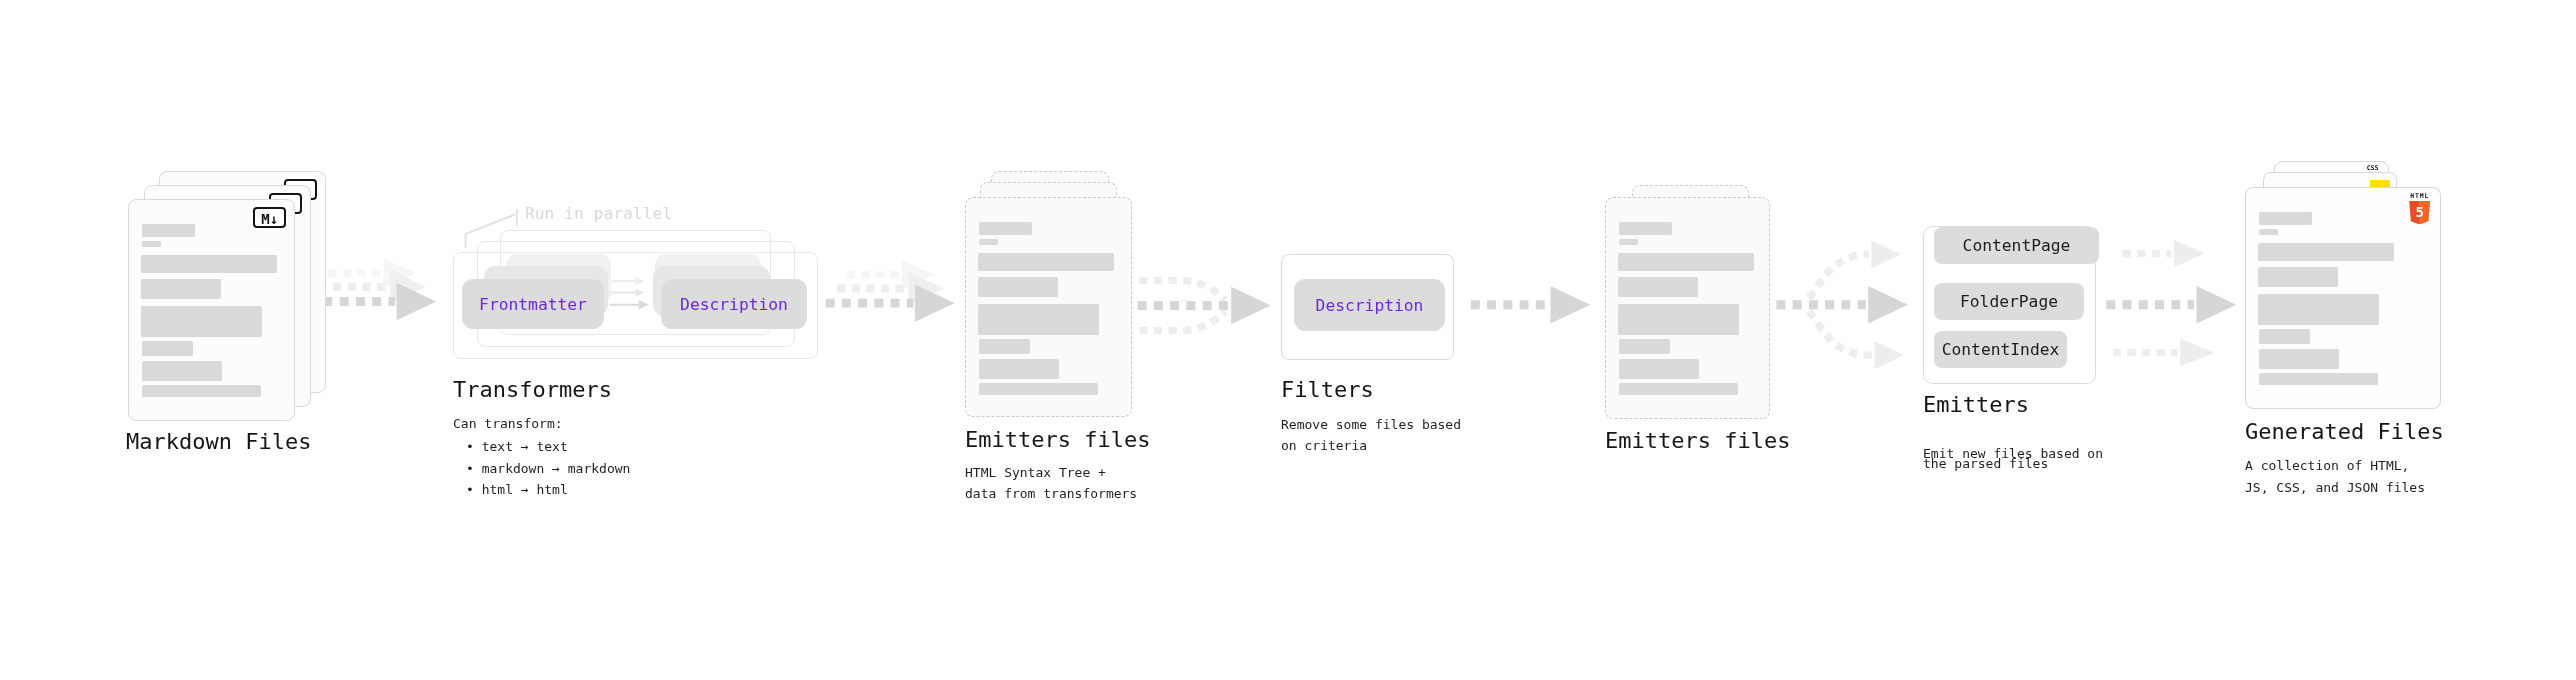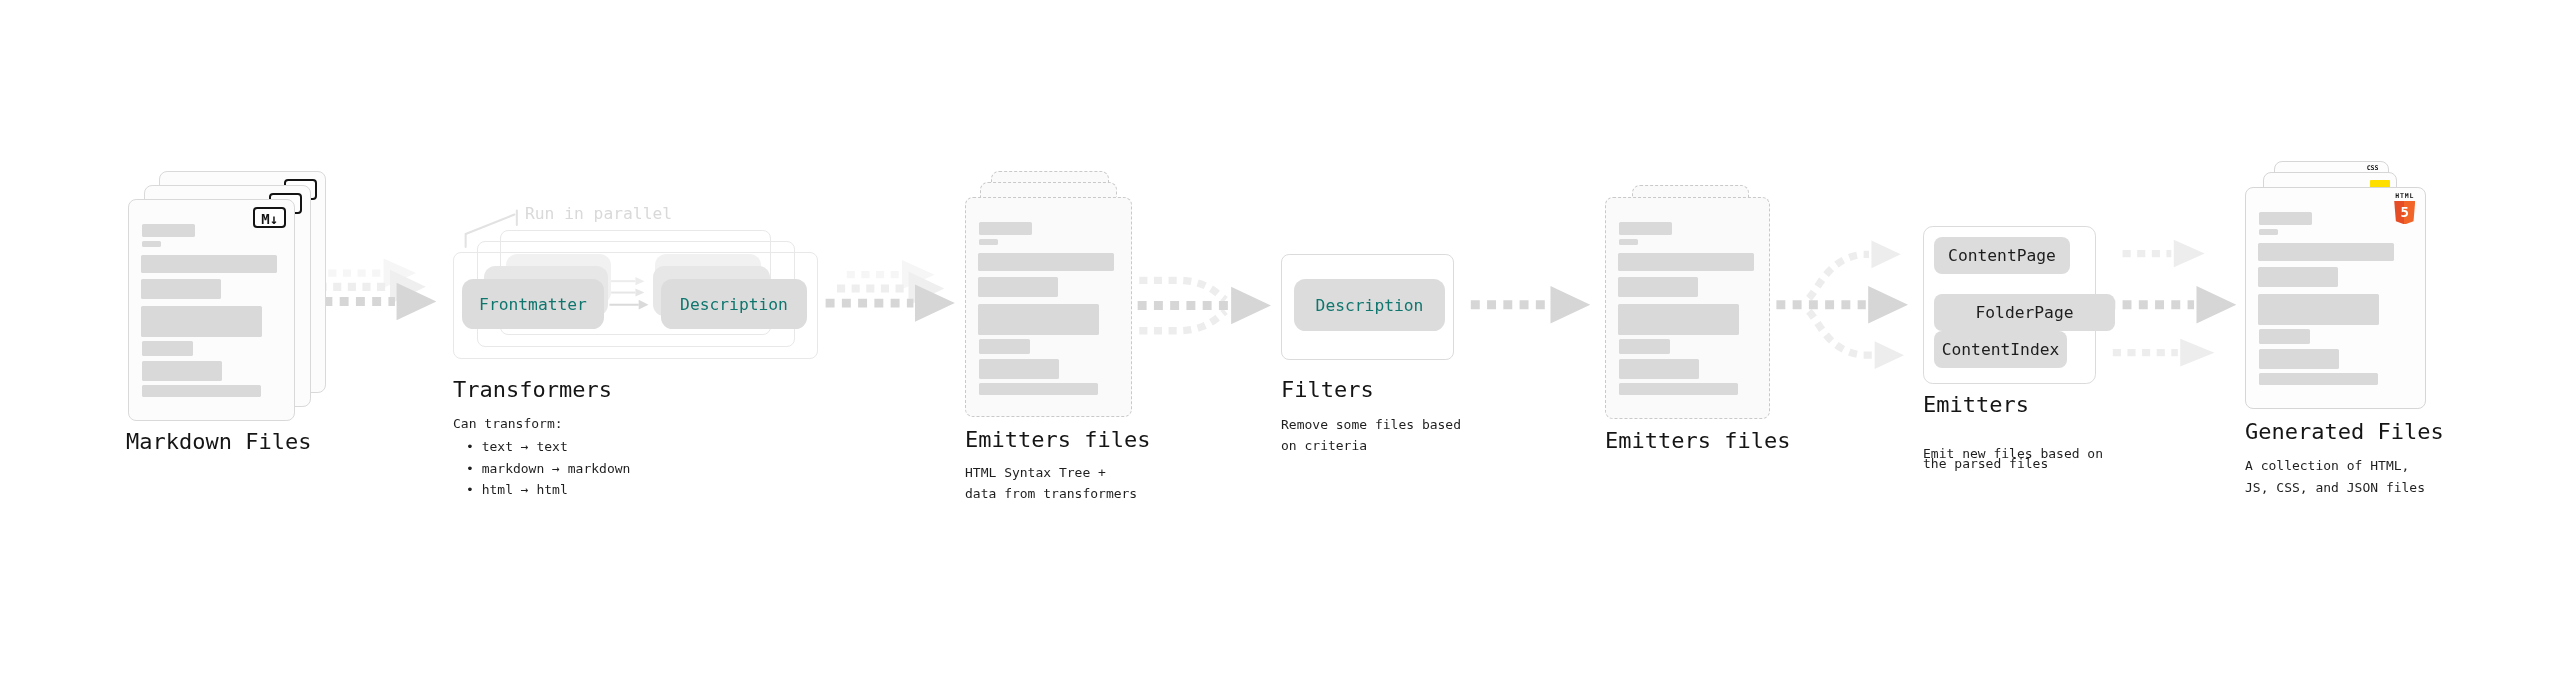--- a/index.html
+++ b/index.html
@@ -17,21 +17,21 @@
   
   .md-badge{position:absolute;top:6.5px;right:8.1px;width:32.5px;height:21px;border:2.4px solid #141414;
             border-radius:4.1px;background:#ffffff;color:#141414;font-weight:bold;font-size:14px;
             line-height:21px;text-align:center;box-sizing:border-box}
 
   
   .t-layer{position:absolute;border:1.6px solid #e8e8e8;border-radius:8.1px;box-sizing:border-box;background:transparent}
 
   
   .gbox{position:absolute;background:#dcdcdc;border-radius:11.4px;display:flex;align-items:center;
-        justify-content:center;font-size:16.3px;color:#0f766e;white-space:nowrap}
+        justify-content:center;font-size:16.3px;color:#6d28d9;white-space:nowrap}
   .gbox.g2{background:#e7e7e7}
   .gbox.g3{background:#f1f1f1}
 
   
   .panel{position:absolute;border:1.6px solid #dbdbdb;border-radius:9.8px;background:#ffffff;box-sizing:border-box}
   .ebox{position:absolute;background:#dcdcdc;border-radius:8.1px;display:flex;align-items:center;
         justify-content:center;font-size:16.3px;color:#1d1d1d;white-space:nowrap}
 
   
   .title{position:absolute;font-size:22px;color:#151515;white-space:nowrap}
@@ -211,39 +211,39 @@
           <div class="skel" style="left: 13px; top: 141px; width: 51px; height: 15.4px;"></div>
           <div class="skel" style="left: 13px; top: 161px; width: 80px; height: 19.5px;"></div>
           <div class="skel" style="left: 13px; top: 185px; width: 119px; height: 12.2px;"></div>
         </div>
     </div>
     <div class="title" style="left:1605px;top:428px">Emitters files</div>
   </div>
 
   <div>
     <div class="panel" style="left:1923px;top:226px;width:173px;height:158px"></div>
-    <div class="ebox" style="left:1934px;top:237px;width:136px;height:37px">ContentPage</div>
-    <div class="ebox" style="left:1934px;top:294px;width:181px;height:37px">FolderPage</div>
+    <div class="ebox" style="left:1934px;top:227px;width:165px;height:37px">ContentPage</div>
+    <div class="ebox" style="left:1934px;top:283px;width:150px;height:37px">FolderPage</div>
     <div class="ebox" style="left:1934px;top:331px;width:133px;height:37px">ContentIndex</div>
     <div class="title" style="left:1923px;top:392px">Emitters</div>
     <div class="sub" style="left:1923px;top:443px">Emit new files based on</div>
     <div class="sub" style="left:1923px;top:453px">the parsed files</div>
   </div>
 
   <div>
     <div class="card site" style="left:2274px;top:161px;width:115px;height:215px">
       <div class="css-badge">
         <div class="css-word">CSS</div>
         <div class="css-bar" id="css-bar" style="background: rgb(45, 107, 240);"></div>
       </div>
     </div>
     <div class="card site" style="left:2263px;top:172px;width:134px;height:218px">
       <div class="js-badge" id="js-badge" style="background: rgb(255, 223, 0);"></div>
     </div>
-    <div class="card site" style="left:2245px;top:187px;width:181px;height:222px">
+    <div class="card site" style="left:2245px;top:187px;width:196px;height:222px">
       <div class="file-body">
           <div class="skel" style="left: 13px; top: 24.4px; width: 53px; height: 12.2px;"></div>
           <div class="skel" style="left: 13px; top: 41px; width: 18.7px; height: 5.7px;"></div>
           <div class="skel" style="left: 12.2px; top: 55px; width: 136px; height: 18px;"></div>
           <div class="skel" style="left: 12.2px; top: 79px; width: 80px; height: 20.3px;"></div>
           <div class="skel" style="left: 12.2px; top: 106px; width: 121px; height: 31px;"></div>
           <div class="skel" style="left: 13px; top: 141px; width: 51px; height: 15.4px;"></div>
           <div class="skel" style="left: 13px; top: 161px; width: 80px; height: 19.5px;"></div>
           <div class="skel" style="left: 13px; top: 185px; width: 119px; height: 12.2px;"></div>
         </div>

